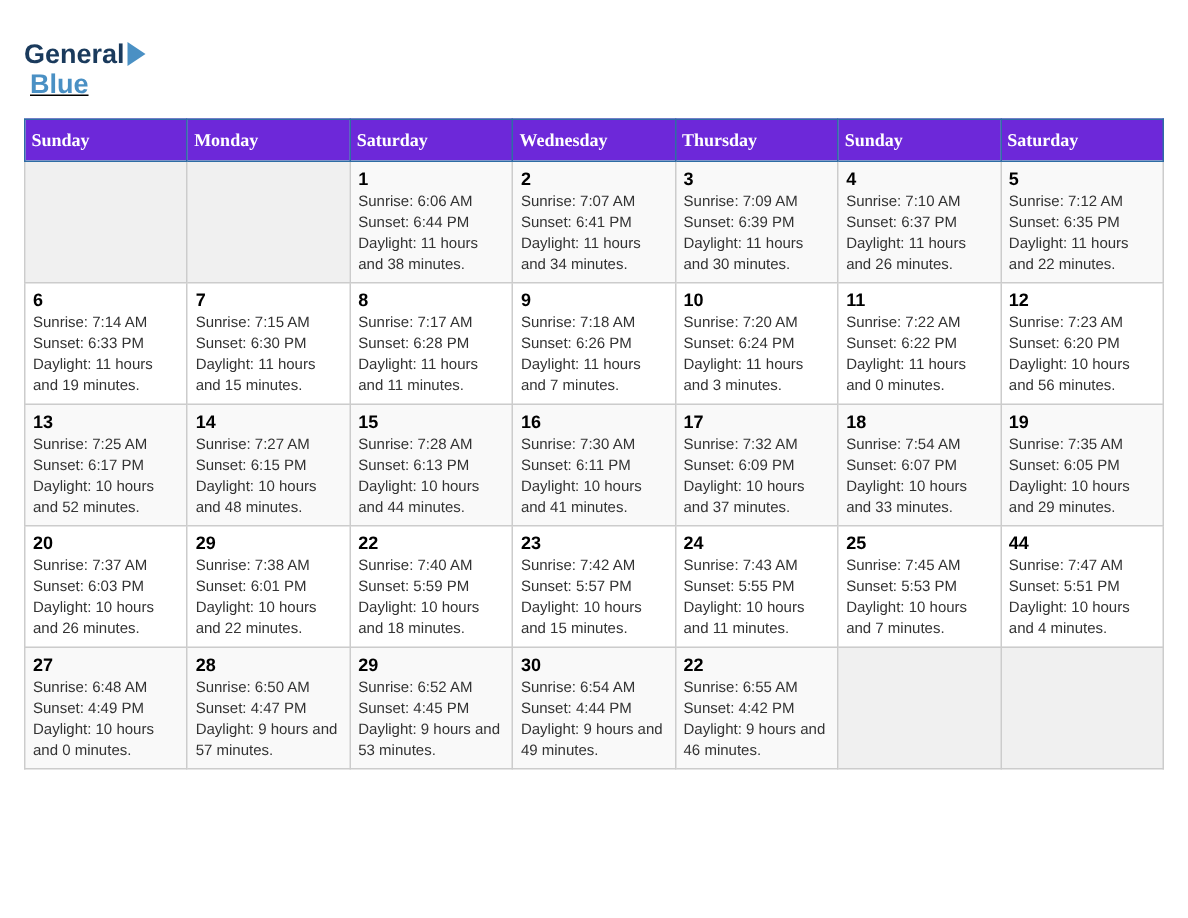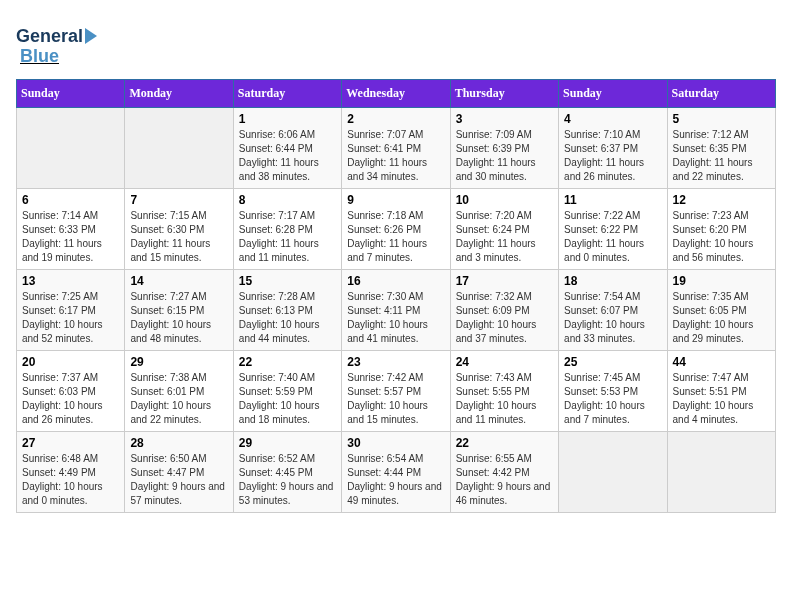--- a/index.html
+++ b/index.html
@@ -222,21 +222,21 @@
         </td>
         <td>
           <span class="day-number">15</span>
           <div class="cell-content">Sunrise: 7:28 AM
 Sunset: 6:13 PM
 Daylight: 10 hours and 44 minutes.</div>
         </td>
         <td>
           <span class="day-number">16</span>
           <div class="cell-content">Sunrise: 7:30 AM
-Sunset: 4:11 PM
+Sunset: 6:11 PM
 Daylight: 10 hours and 41 minutes.</div>
         </td>
         <td>
           <span class="day-number">17</span>
           <div class="cell-content">Sunrise: 7:32 AM
 Sunset: 6:09 PM
 Daylight: 10 hours and 37 minutes.</div>
         </td>
         <td>
           <span class="day-number">18</span>

